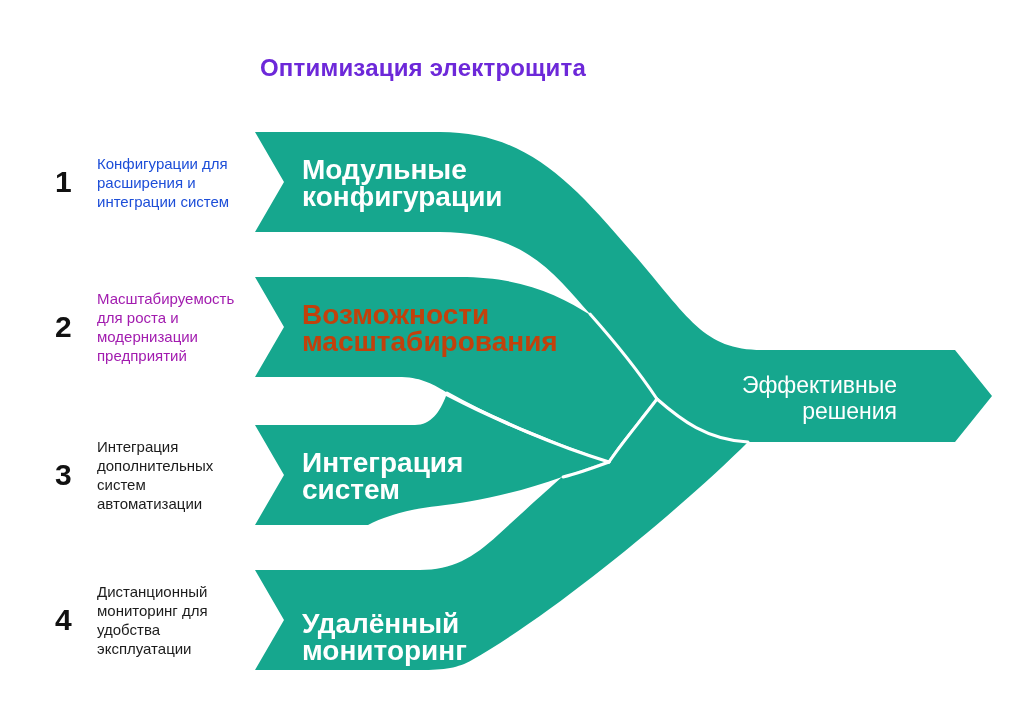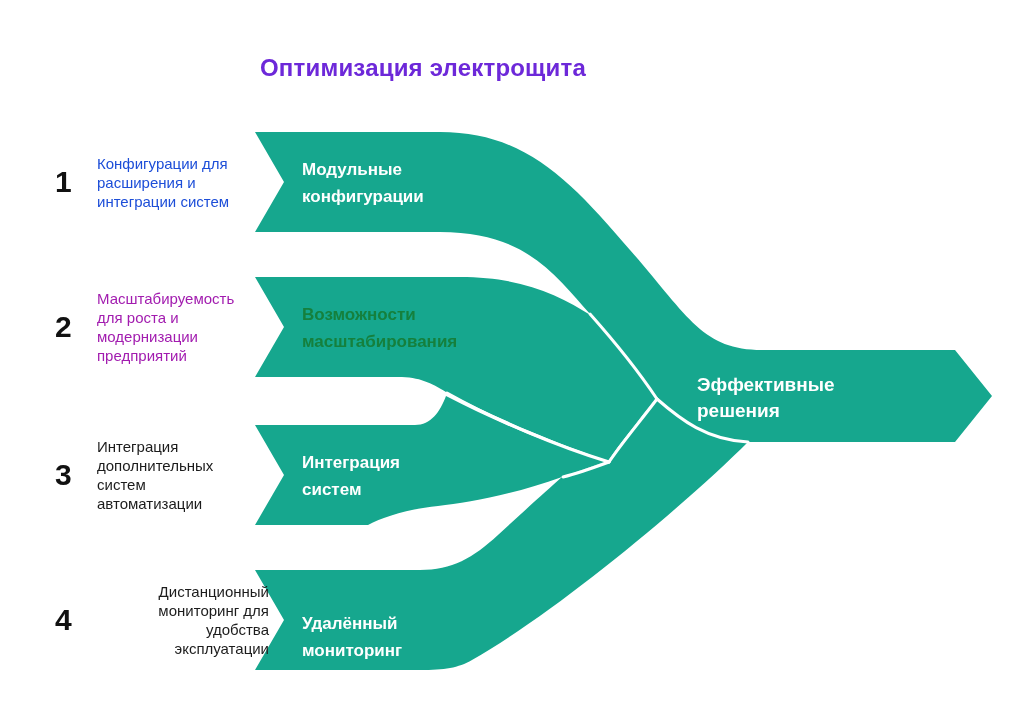--- a/index.html
+++ b/index.html
@@ -16,26 +16,26 @@
   .num{
     left:55px;width:34px;text-align:left;
     font-size:30px;font-weight:bold;color:#111111;line-height:30px;
   }
   .num.r1{top:167px}.num.r2{top:312px}.num.r3{top:460px}.num.r4{top:605px}
   .desc{
     left:97px;width:172px;font-size:15px;line-height:19px;color:#1c1c1c;
   }
   .desc.r1{top:154px}.desc.r2{top:289px}.desc.r3{top:437px}.desc.r4{top:582px}
   .bandlab{
-    left:302px;width:230px;font-size:17px;font-weight:bold;color:#ffffff;line-height:27px;
+    left:302px;width:230px;font-size:28px;font-weight:bold;color:#ffffff;line-height:27px;
   }
   .bandlab.r1{top:156px}.bandlab.r2{top:301px}.bandlab.r3{top:449px}.bandlab.r4{top:610px}
   .result{
-    left:697px;top:372px;width:200px;text-align:left;
-    font-size:19px;font-weight:bold;color:#ffffff;line-height:26px;
+    left:697px;top:372px;width:200px;text-align:right;
+    font-size:23px;font-weight:normal;color:#ffffff;line-height:26px;
   }
 </style>
 </head>
 <body>
 
 <div class="canvas">
 
   <svg width="1022" height="711" viewBox="0 0 1022 711">
 
     <path class="ribbon" fill="#16A78E" d="M 255,132 L 440,132
@@ -89,33 +89,33 @@
 расширения и
 интеграции систем</div>
   <div class="txt bandlab r1" style="color: rgb(255, 255, 255);">Модульные
 конфигурации</div>
 
   <div class="txt num r2">2</div>
   <div class="txt desc r2" style="color: #a21caf;">Масштабируемость
 для роста и
 модернизации
 предприятий</div>
-  <div class="txt bandlab r2" style="color: #15803d;">Возможности
+  <div class="txt bandlab r2" style="color: #c2410c;">Возможности
 масштабирования</div>
 
   <div class="txt num r3">3</div>
   <div class="txt desc r3" style="color: rgb(28, 28, 28);">Интеграция
 дополнительных
 систем
 автоматизации</div>
   <div class="txt bandlab r3" style="color: rgb(255, 255, 255);">Интеграция
 систем</div>
 
   <div class="txt num r4">4</div>
-  <div class="txt desc r4" style="color: rgb(28, 28, 28); text-align: right;">Дистанционный
+  <div class="txt desc r4" style="color: rgb(28, 28, 28);">Дистанционный
 мониторинг для
 удобства
 эксплуатации</div>
   <div class="txt bandlab r4" style="color: rgb(255, 255, 255);">Удалённый
 мониторинг</div>
 
   <div class="txt result" style="color: rgb(255, 255, 255);">Эффективные
 решения</div>
 
 </div>

